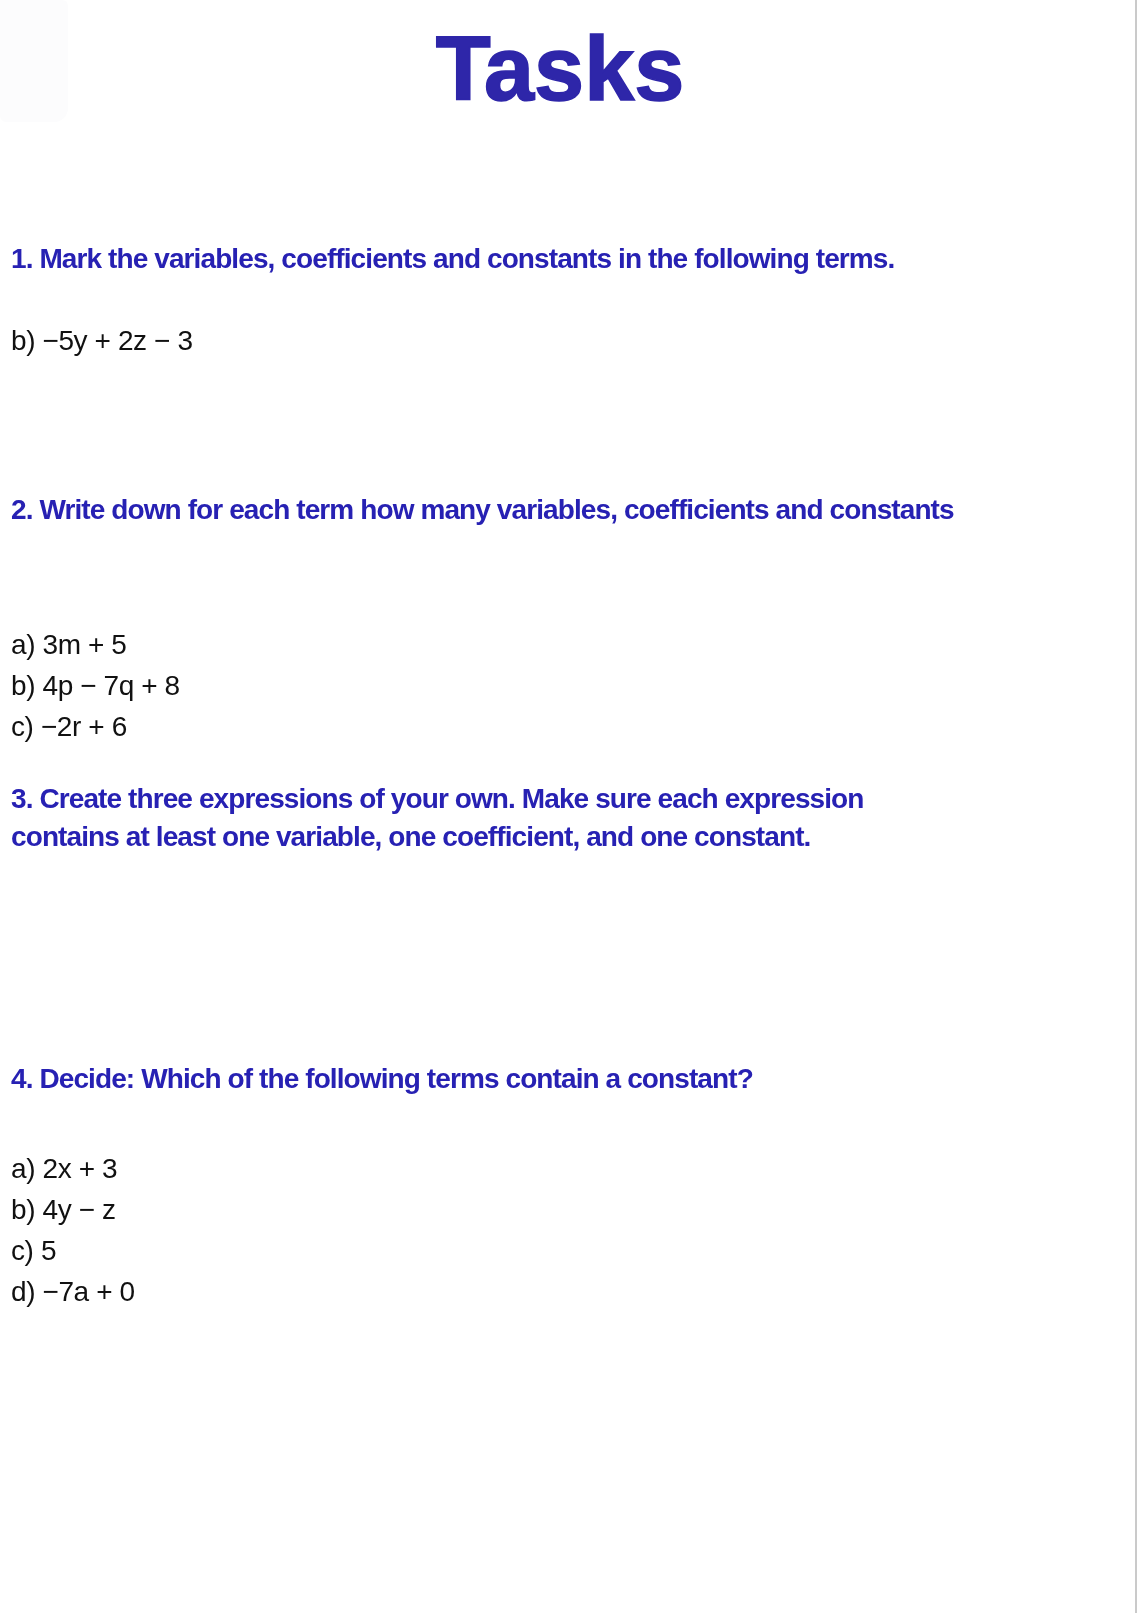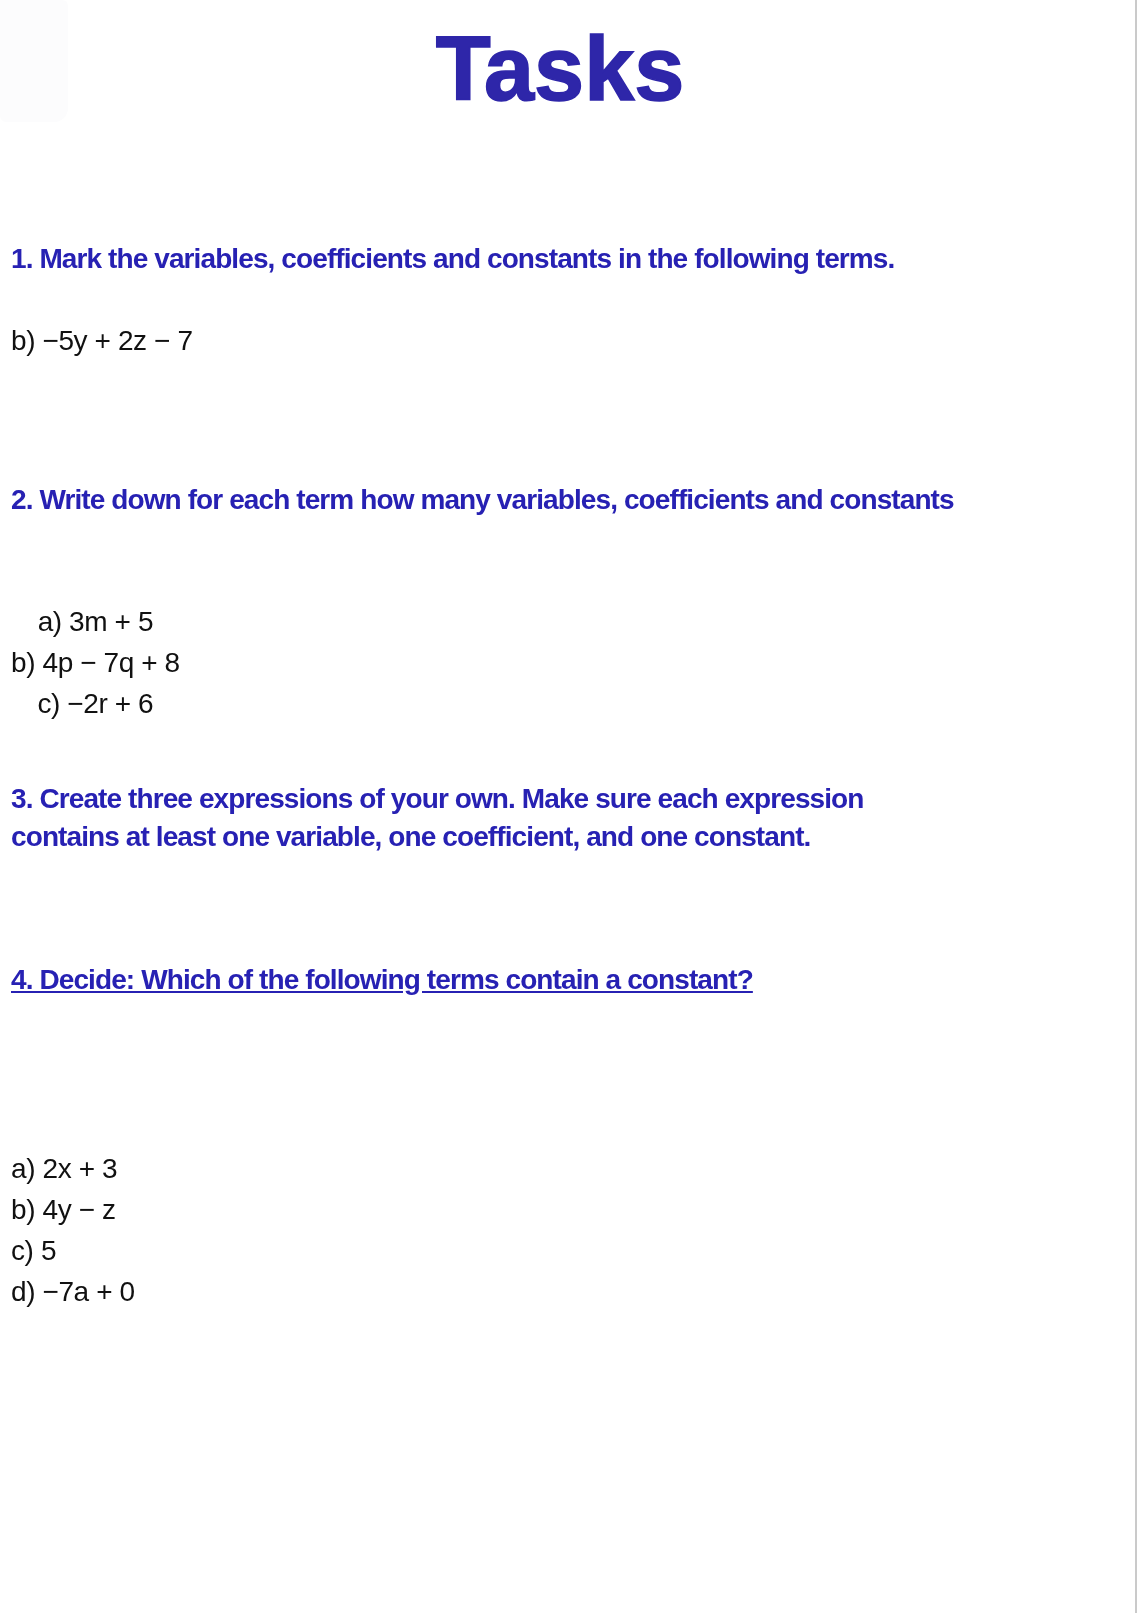--- a/index.html
+++ b/index.html
@@ -63,38 +63,38 @@
     margin: 0;
     font-size: 28px;
     line-height: 41px;
     letter-spacing: -0.4px;
     color: var(--body_text, #111111);
     white-space: nowrap;
   }
   .q-items .item { display: block; }
   #q1-heading { top: 240px; }
   #q1-items   { top: 320px; }
-  #q2-heading { top: 480px; line-height: 39px; text-align: center; }
-  #q2-items   { top: 601px; text-align: center; }
+  #q2-heading { top: 490px; line-height: 39px; text-align: center; }
+  #q2-items   { top: 624px; }
   #q3-heading { top: 780px; }
-  #q4-heading { top: 961px; text-decoration: underline; }
+  #q4-heading { top: 1060px; }
   #q4-items   { top: 1148px; }
 </style>
 </head>
 <body>
 
 <div class="corner-artifact"></div>
 
 <h1 class="title">Tasks</h1>
 
 <h2 class="q-heading" id="q1-heading">
   <span class="line">1. Mark the variables, coefficients and constants in the following terms.</span>
 </h2>
 <div class="q-items" id="q1-items">
-  <span class="item">b) −5y + 2z − 7</span>
+  <span class="item">b) −5y + 2z − 3</span>
 </div>
 
 <h2 class="q-heading" id="q2-heading">
   <span class="line">2. Write down for each term how many variables, coefficients and constants</span>
 </h2>
 <div class="q-items" id="q2-items">
   <span class="item">a) 3m + 5</span>
   <span class="item">b) 4p − 7q + 8</span>
   <span class="item">c) −2r + 6</span>
 </div>

